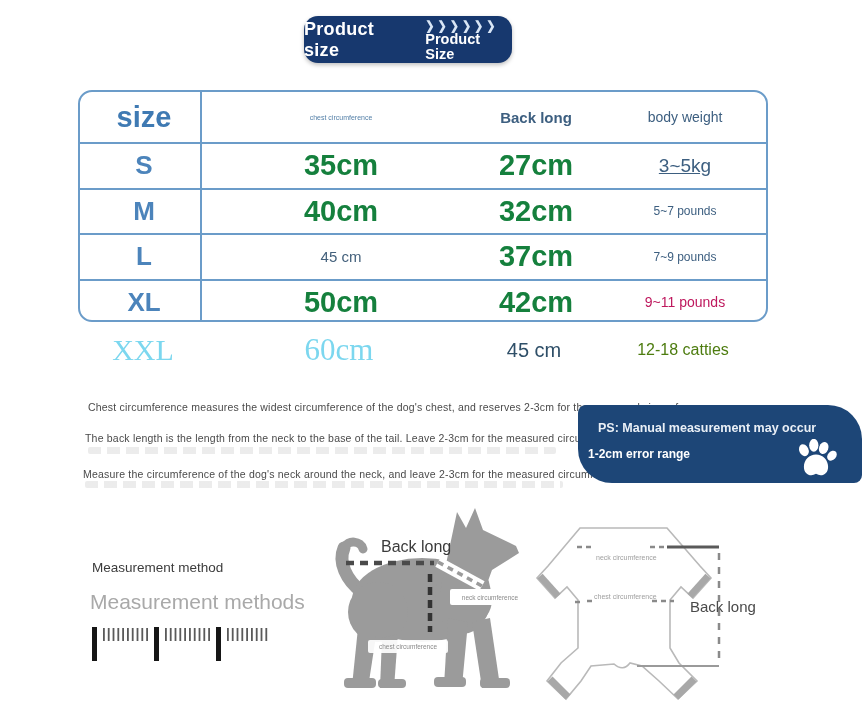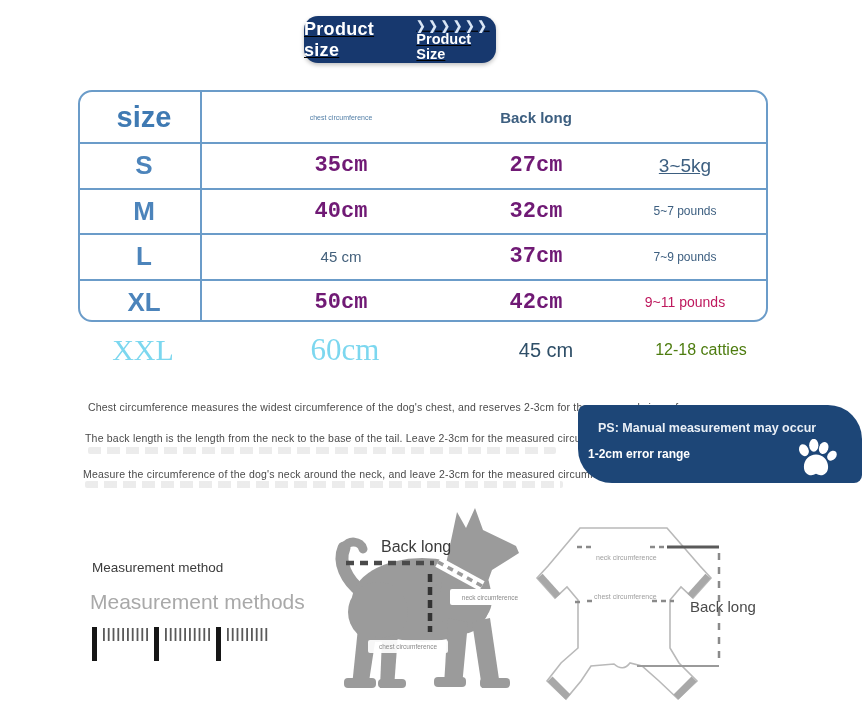--- a/index.html
+++ b/index.html
@@ -1,49 +1,49 @@
 <!DOCTYPE html>
 <html><head>
 <meta charset="utf-8">
 <style>
   * { box-sizing: border-box; margin: 0; padding: 0; }
   html,body { background:#fff; }
   body { font-family: "Liberation Sans", sans-serif; }
   .canvas { position:relative; width:864px; height:715px; background:#fff; overflow:hidden; }
 
   
-  .badge { position:absolute; left:304px; top:16px; width:192px; height:47px;
+  .badge { position:absolute; left:304px; top:16px; width:208px; height:47px;
            background:#17386e; border-radius:14px; display:flex; align-items:center;
-           justify-content:center; gap:12px; box-shadow:0 2px 4px rgba(0,0,0,.25);text-decoration:underline; }
+           justify-content:center; gap:12px; box-shadow:0 2px 4px rgba(0,0,0,.25); }
   .badge-left { color:#fff; font-size:18px; font-weight:bold; letter-spacing:.3px; }
   .badge-right { display:flex; flex-direction:column; line-height:1; margin-top:2px; }
   .chevrons { color:#d9e6f6; font-size:11px; font-weight:bold; letter-spacing:3px; transform:scaleY(1.15); }
   .badge-sub { color:#fff; font-size:14.5px; font-weight:bold; margin-top:1px; }
 
   
   .size-table { position:absolute; left:78px; top:90px; width:690px; height:232px;
                 border:2px solid #6b9cc9; border-radius:14px; overflow:hidden; background:#fff; }
   .trow { display:grid; grid-template-columns:122px 270px 120px 178px; height:45.5px; border-top:2px solid #6b9cc9; }
   .trow.head { height:50px; border-top:none; }
   .cell { display:flex; align-items:center; justify-content:center;padding-left:8px; }
   .cell.first { border-right:2px solid #6b9cc9; }
   .h-size  { font-size:29px; font-weight:bold; color:#3f7ab3; }
   .h-chest { font-size:7px;  color:#5580a8; }
   .h-back  { font-size:15px; font-weight:bold; color:#3d5f80; }
   .h-weight{ font-size:14px; color:#3d5f80; }
   .v-size  { font-size:26px; font-weight:bold; color:#4c84bb; }
-  .v-cm    { font-size:22px; font-weight:bold; color:#701a75;font-family:Liberation Mono, monospace; }
+  .v-cm    { font-size:29px; font-weight:bold; color:#15803d; }
   .v-cm-sm { font-size:15px; color:#44617c; }
   .w-lg { font-size:19px; color:#3d5f80;text-decoration:underline; }
   .w-sm { font-size:12px; color:#3d5f80; }
   .w-md { font-size:14px; color:#be185d; }
 
   
   .xxl-row { position:absolute; left:78px; top:329px; width:690px; height:42px;
-             display:grid; grid-template-columns:122px 270px 120px 178px;gap:6px; }
+             display:grid; grid-template-columns:122px 270px 120px 178px; }
   .serif-cyan { font-family:"Liberation Serif", serif; color:#7cd7ef; }
   .xxl-size { font-size:30px; }
   .xxl-cm   { font-size:31px; }
   .xxl-back { font-size:20px; color:#2f4f68; }
   .xxl-weight { font-size:16px; font-weight:normal; color:#4d7c0f; }
 
   
   .note { position:absolute; font-size:10.5px; color:#4a4a4a; letter-spacing:.2px; white-space:nowrap; }
   .ghost { position:absolute; height:7px; opacity:.14; border-radius:2px;
            background:repeating-linear-gradient(90deg,#777 0 13px,transparent 13px 19px); }
@@ -84,20 +84,21 @@
       <span class="chevrons">❯❯❯❯❯❯</span>
       <span class="badge-sub">Product Size</span>
     </span>
   </div>
 
   <div class="size-table">
     <div class="trow head">
       <div class="cell first h-size">size</div>
       <div class="cell h-chest">chest circumference</div>
       <div class="cell h-back">Back long</div>
+      <div class="cell h-weight">body weight</div>
     </div>
     <div class="trow">
       <div class="cell first v-size">S</div>
       <div class="cell v-cm">35cm</div>
       <div class="cell v-cm">27cm</div>
       <div class="cell w-lg">3~5kg</div>
     </div>
     <div class="trow">
       <div class="cell first v-size">M</div>
       <div class="cell v-cm">40cm</div>

